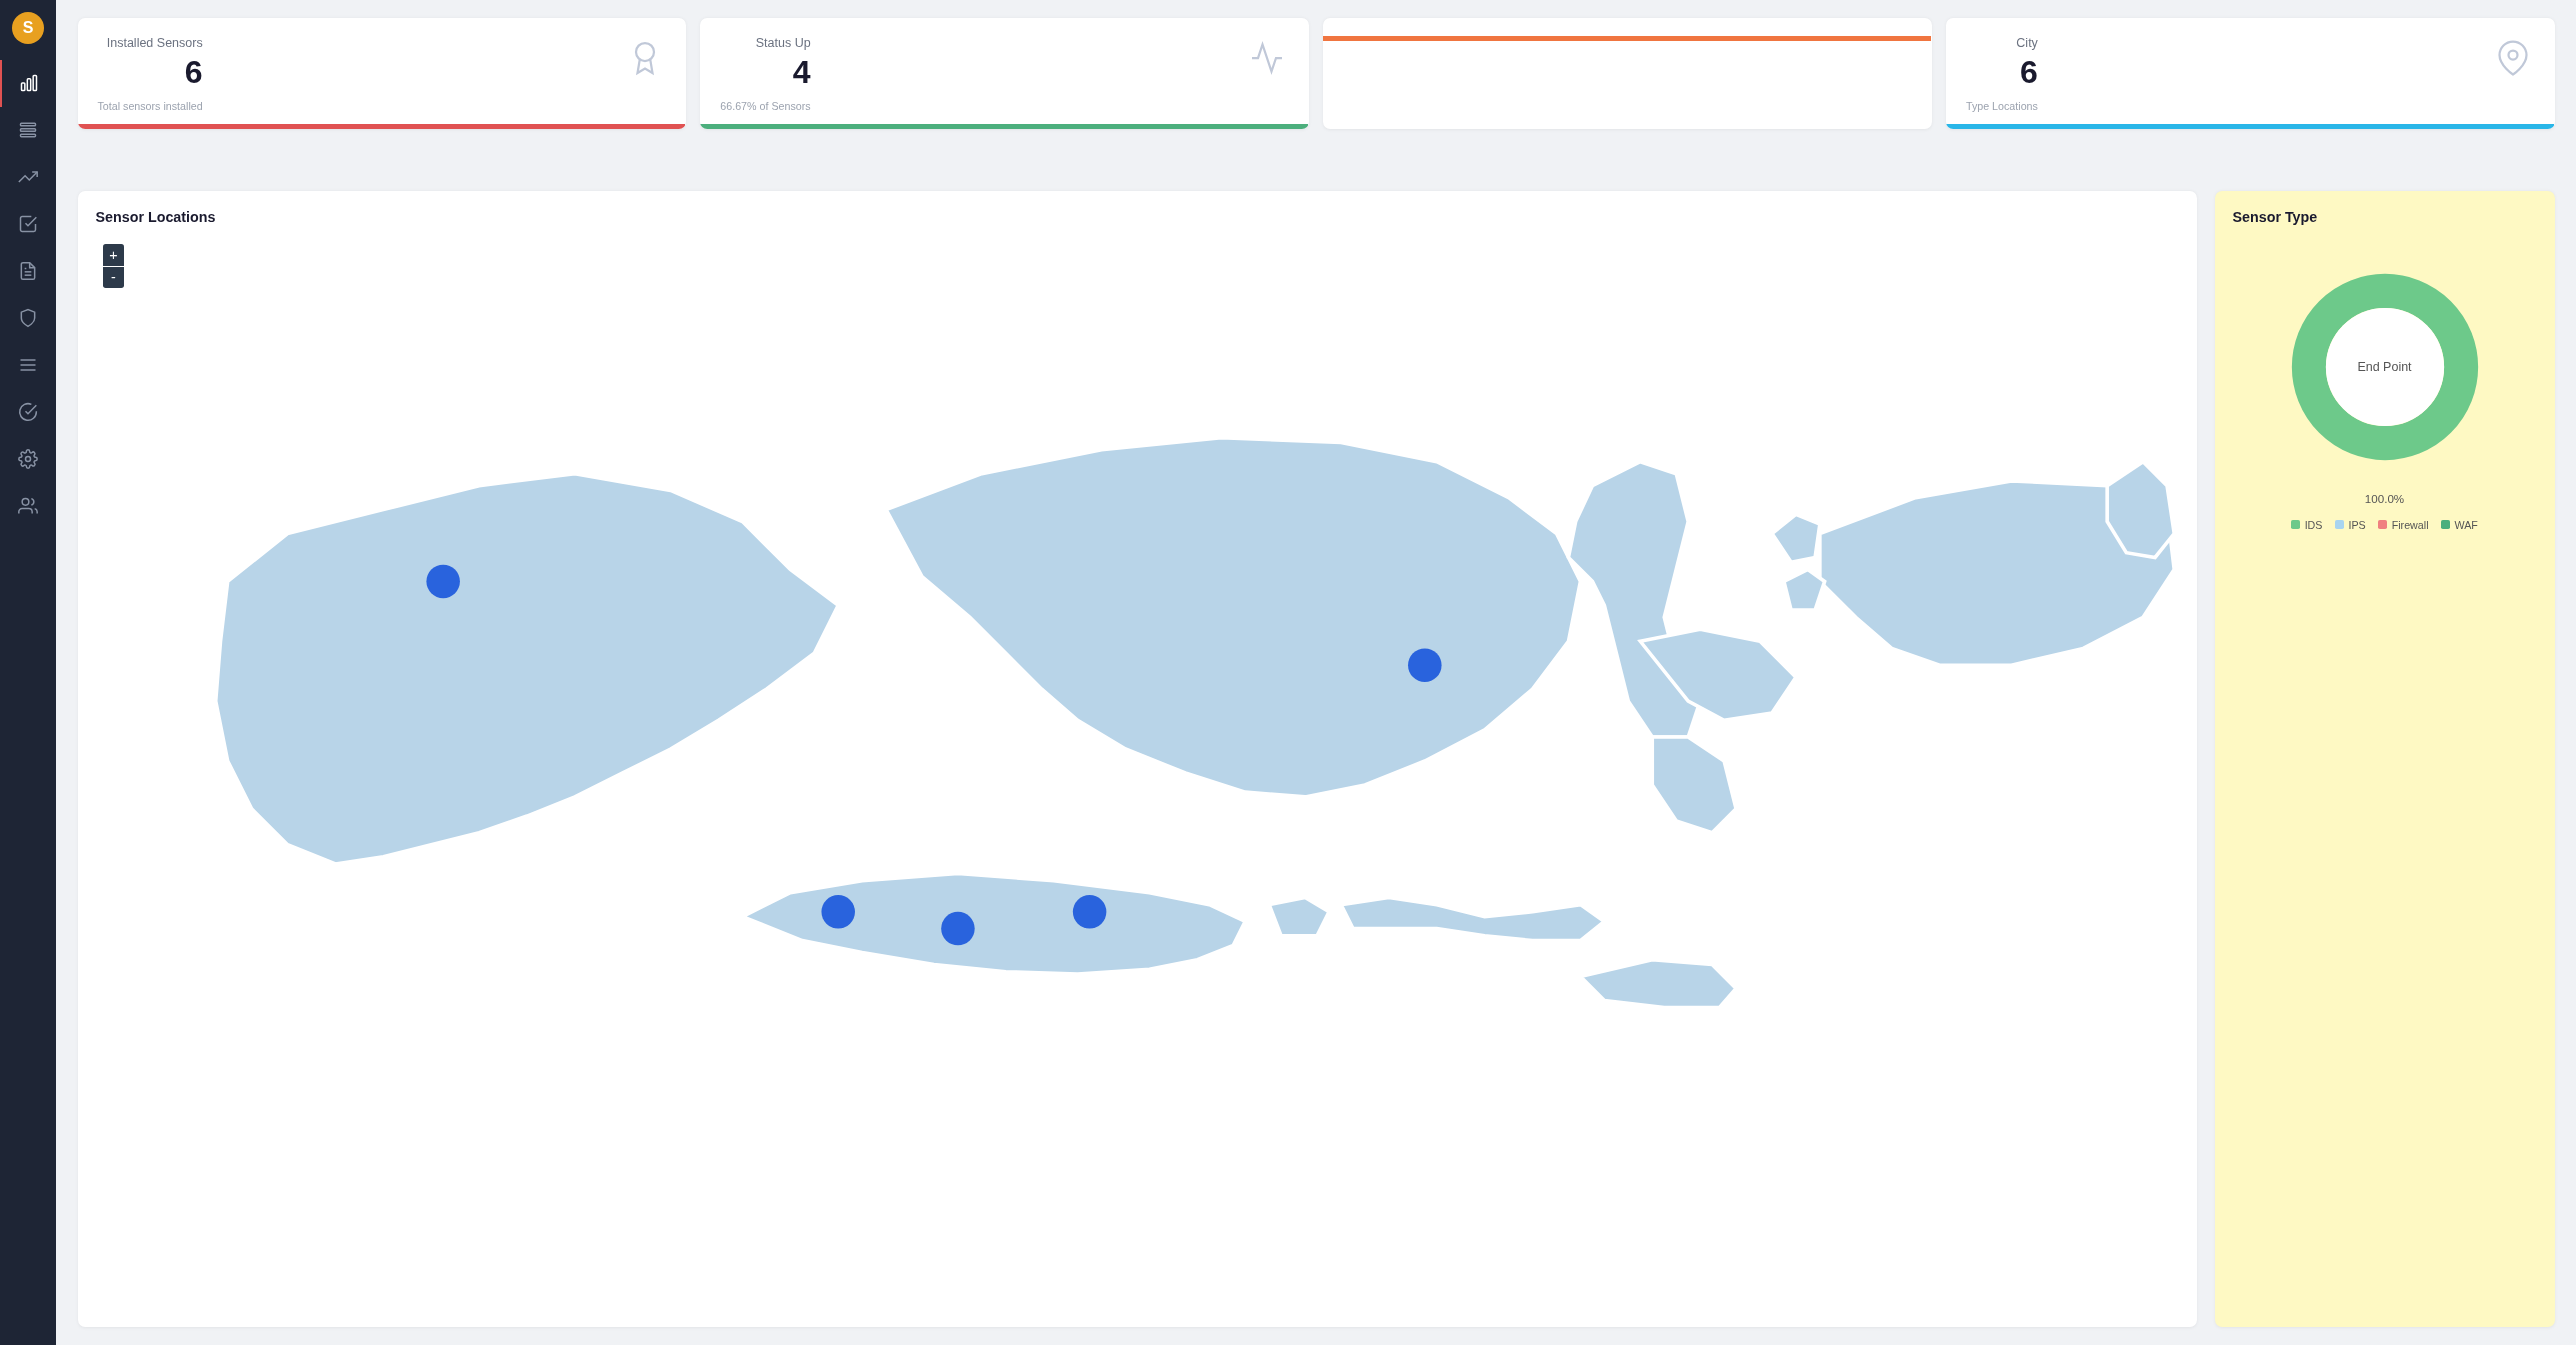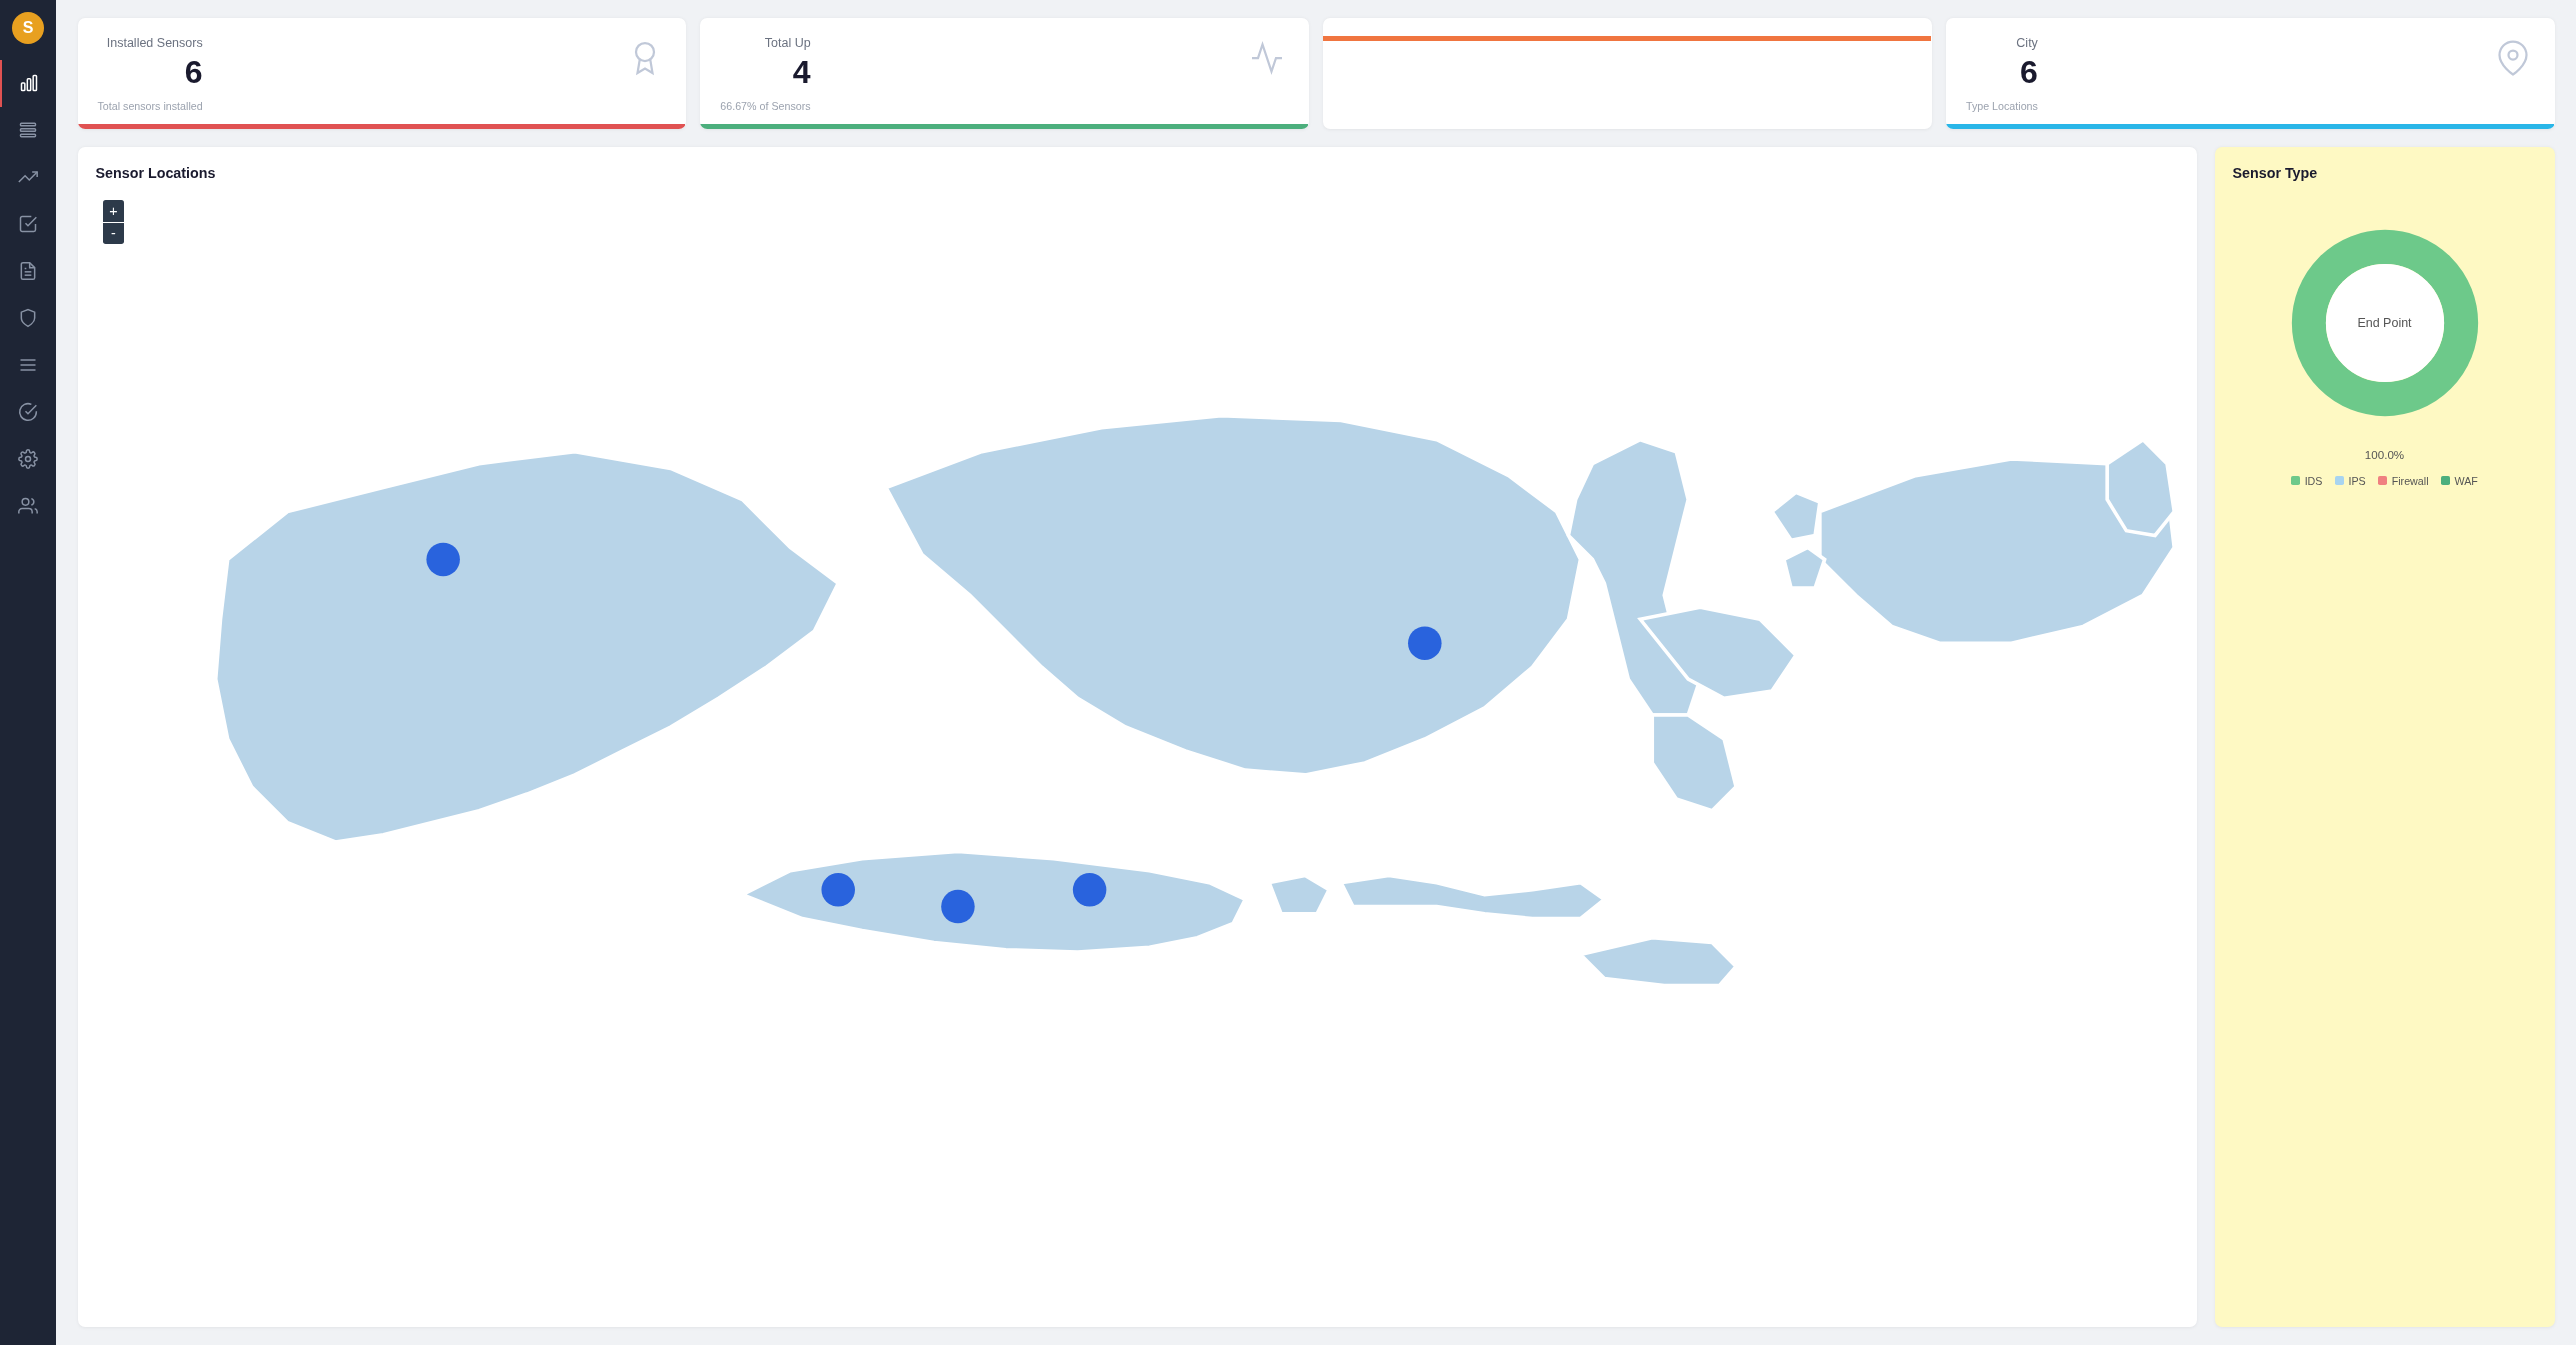--- a/index.html
+++ b/index.html
@@ -163,20 +163,21 @@
     .bar-green { background: #4caf7d; }
     .bar-orange { background: #f07540; }
     .bar-blue { background: #29b6e8; }
 
     
     .bottom-row {
       display: grid;
       grid-template-columns: 1fr 340px;
       gap: 18px;
       flex: 1;
+      margin-top: 44px;
     }
 
     
     .map-panel {
       background: white;
       border-radius: 7.2px;
       box-shadow: 0 0.9px 3.6px rgba(0,0,0,0.06);
       padding: 18px;
       display: flex;
       flex-direction: column;
@@ -373,21 +374,21 @@
                 <path d="M15.477 12.89L17 22l-5-3-5 3 1.523-9.11"></path>
             </svg>
           </div>
         </div>
         <div class="stat-bar bar-red"></div>
       </div>
 
       <div class="stat-card">
         <div class="stat-card-top">
           <div>
-            <div class="stat-label">Total Up</div>
+            <div class="stat-label">Status Up</div>
             <div class="stat-value">4</div>
             <div class="stat-sub">66.67% of Sensors</div>
           </div>
           <div class="stat-icon">
             <svg viewBox="0 0 24 24">
               <polyline points="22 12 18 12 15 21 9 3 6 12 2 12"></polyline>
             </svg>
           </div>
         </div>
         <div class="stat-bar bar-green"></div>

